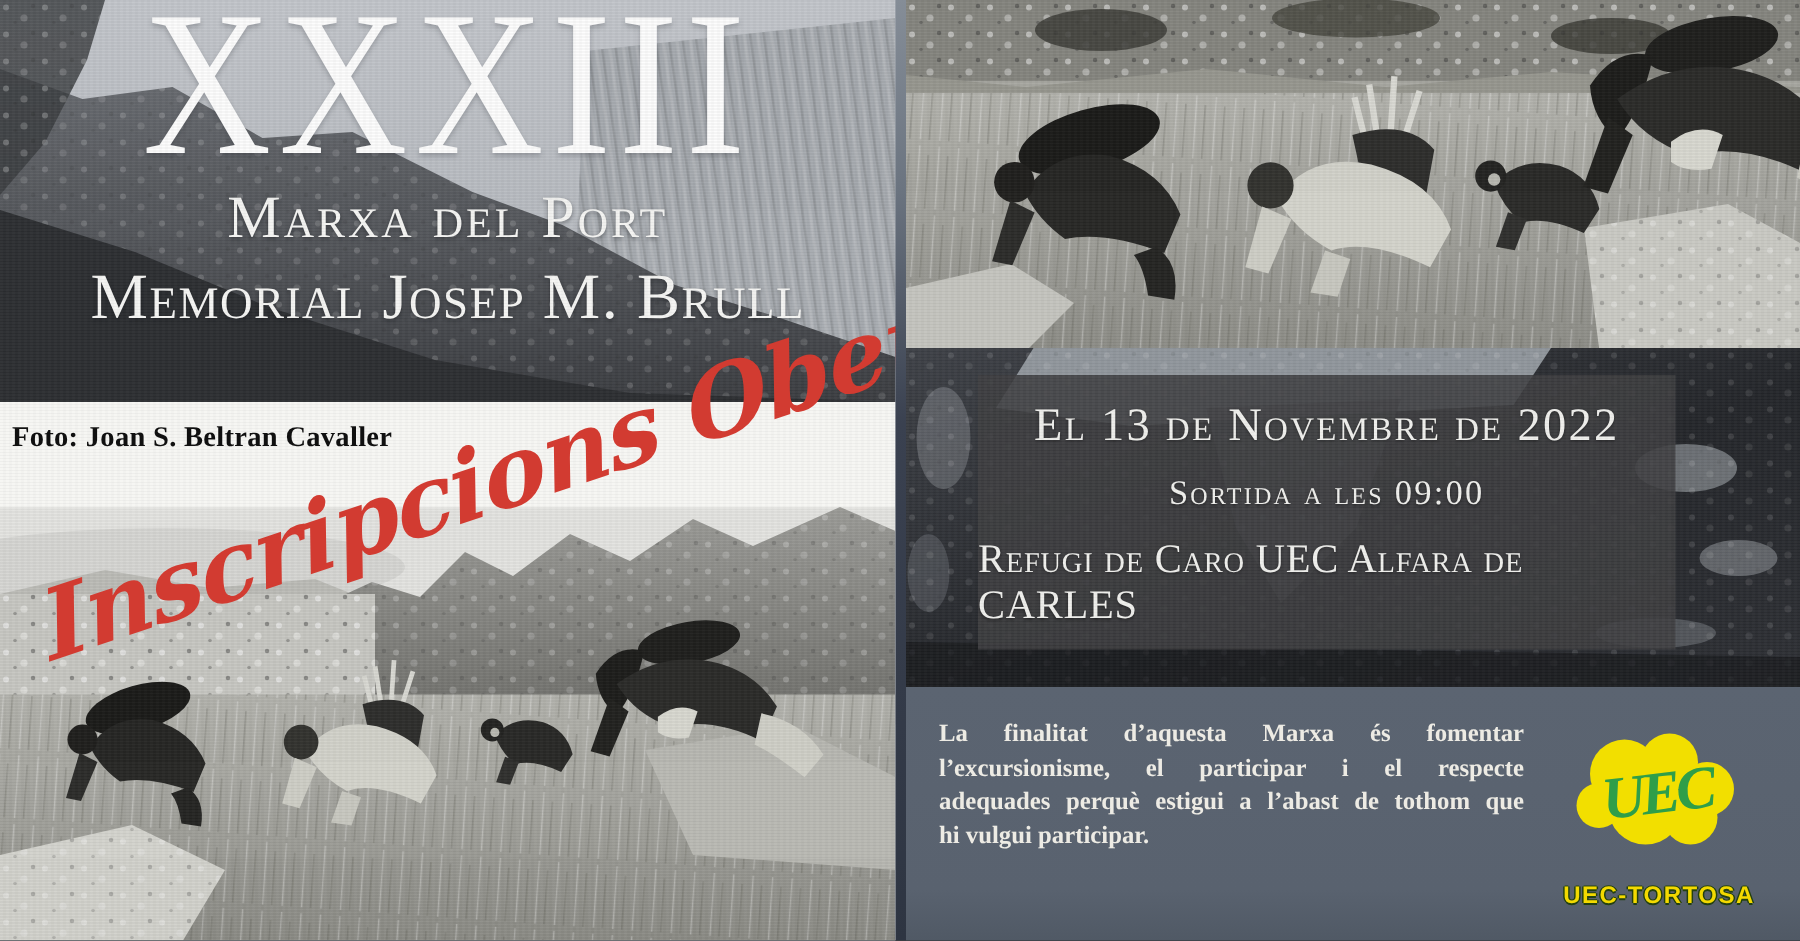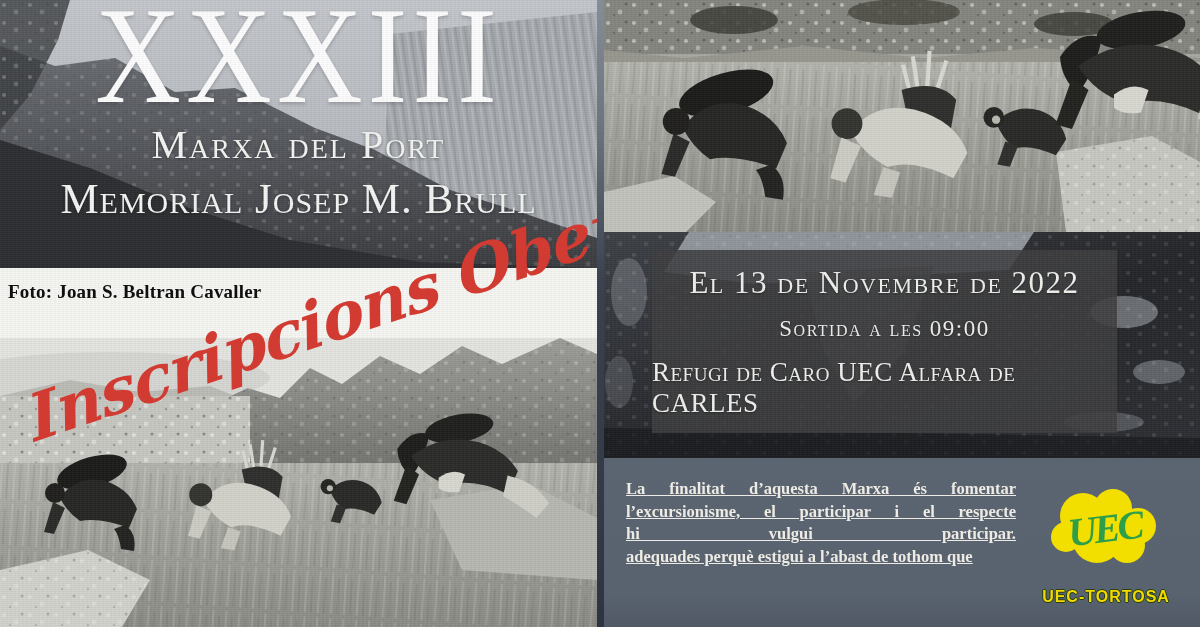--- a/index.html
+++ b/index.html
@@ -68,21 +68,21 @@
   .event-departure{font-size:23px;letter-spacing:1.5px;}
   .event-venue{font-size:27px;letter-spacing:.5px;}
   .slate-footer{
     position:absolute;left:0;top:458px;width:596px;height:169px;
     background:linear-gradient(#5b6471 0%,#59626f 80%,#505965 100%);
   }
   .description{
     position:absolute;left:22px;top:20px;width:390px;
     color:#edebe4;font-weight:700;font-size:16.5px;line-height:22.6px;
   }
-  .desc-line{text-align:justify;text-align-last:justify;text-decoration:underline;}
+  .desc-line{text-align:justify;text-align-last:justify;}
   .desc-line:last-child{text-align-last:left;}
   .logo-block{position:absolute;left:432px;top:30px;width:140px;text-align:center;}
   .logo-label{
     margin-top:14px;color:#f3d900;font-family:"Liberation Sans",sans-serif;
     font-weight:700;font-size:16px;letter-spacing:1px;
     text-shadow:0 1px 0 #24410f,1px 0 0 #24410f,-1px 0 0 #24410f,0 -1px 0 #24410f;
   }
 </style>
 </head>
 <body>
@@ -244,22 +244,22 @@
         <div class="event-date">El 13 de Novembre de 2022</div>
         <div class="event-departure">Sortida a les 09:00</div>
         <div class="event-venue">Refugi de Caro UEC Alfara de CARLES</div>
       </div>
     </div>
 
     <div class="slate-footer">
       <div class="description">
         <div class="desc-line">La finalitat d’aquesta Marxa és fomentar</div>
         <div class="desc-line">l’excursionisme, el participar i el respecte</div>
+        <div class="desc-line">adequades perquè estigui a l’abast de tothom que</div>
         <div class="desc-line">hi vulgui participar.</div>
-        <div class="desc-line">adequades perquè estigui a l’abast de tothom que</div>
       </div>
       <div class="logo-block">
         <svg width="130" height="82" viewBox="0 0 130 82">
           <g fill="#f2df00">
             <circle cx="42" cy="28" r="23"></circle>
             <circle cx="72" cy="20" r="19"></circle>
             <circle cx="97" cy="38" r="18"></circle>
             <circle cx="56" cy="50" r="25"></circle>
             <circle cx="86" cy="57" r="18"></circle>
             <circle cx="25" cy="49" r="15"></circle>

